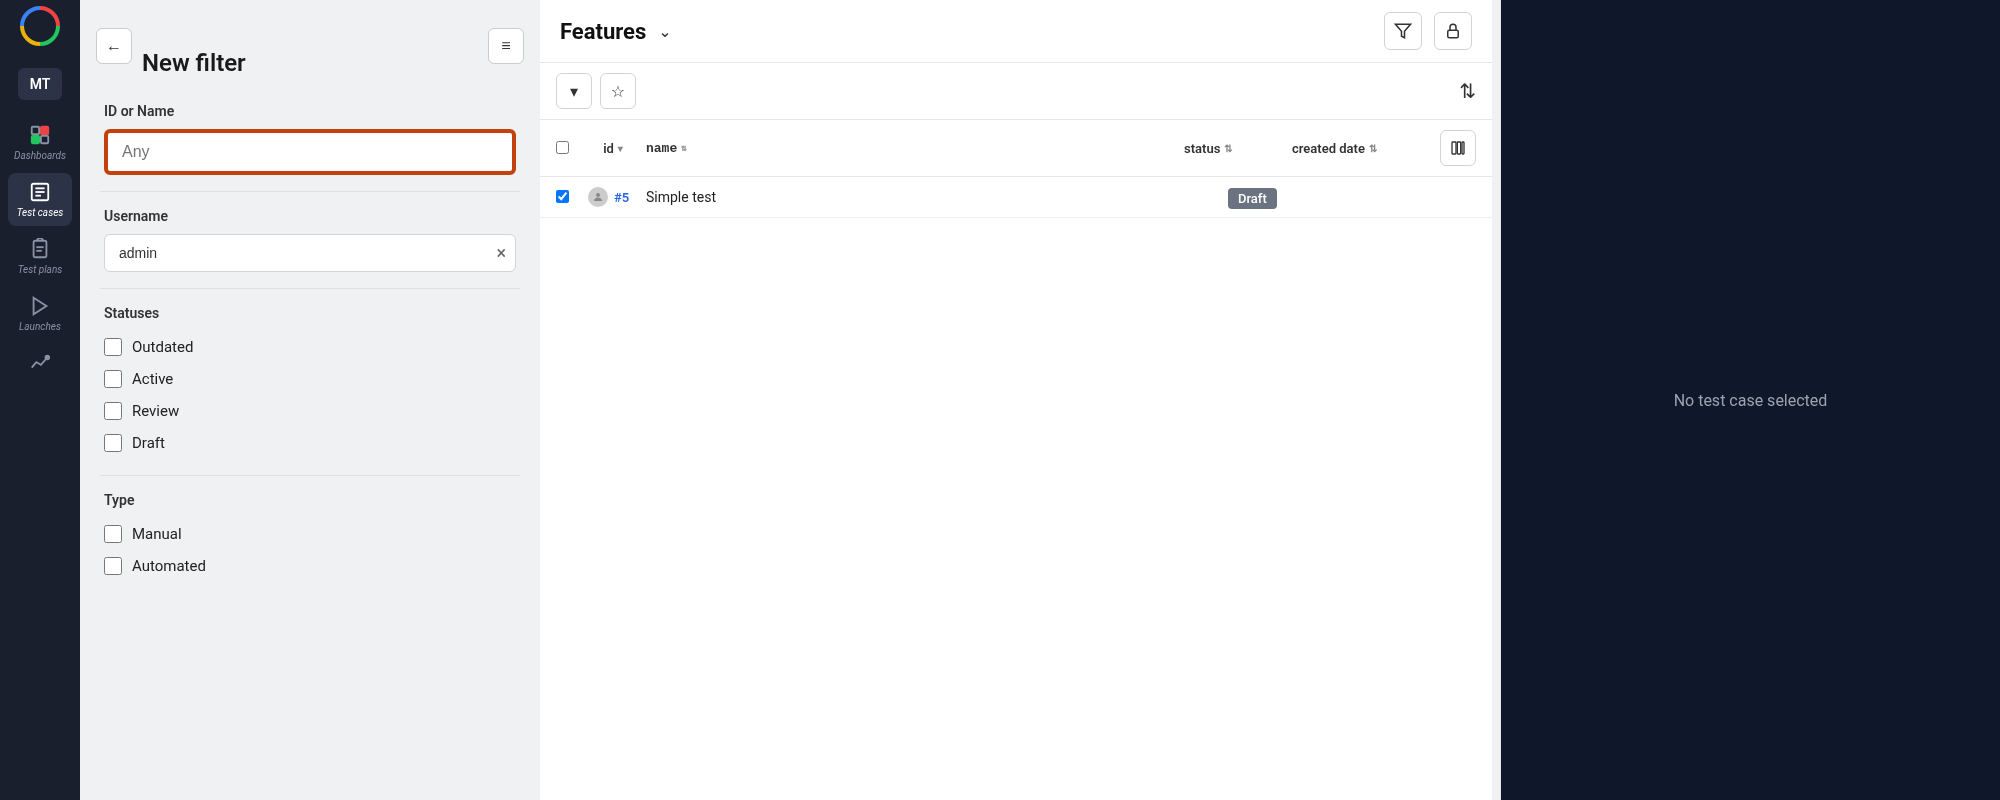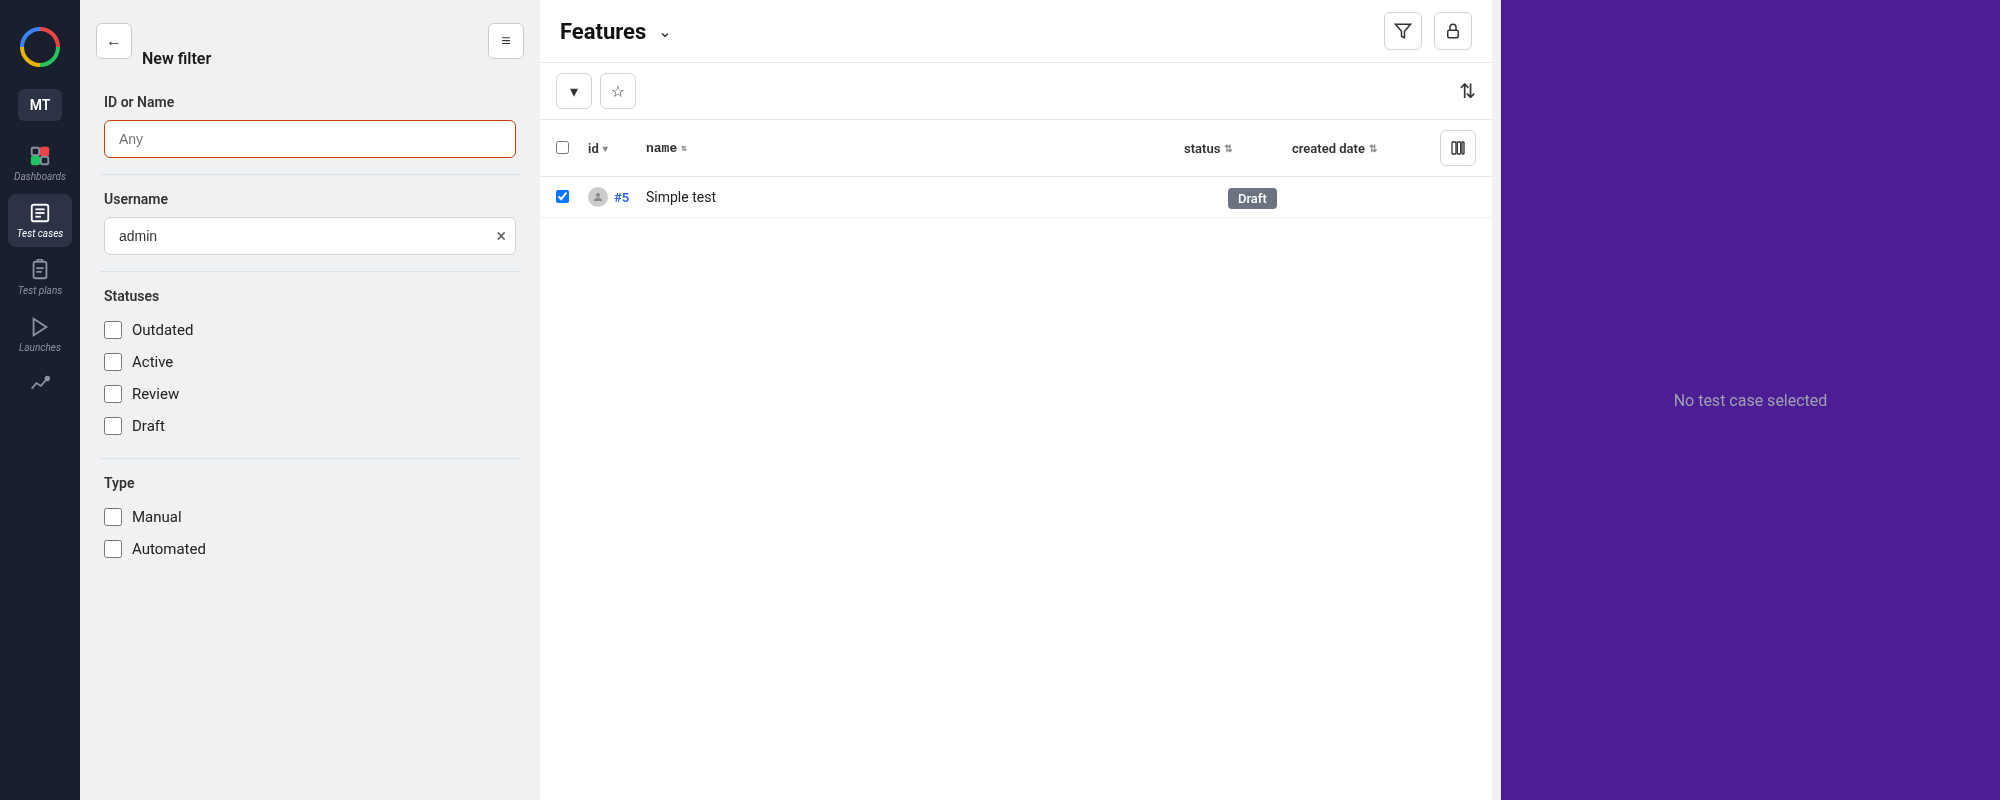--- a/index.html
+++ b/index.html
@@ -5,21 +5,21 @@
     * { box-sizing: border-box; margin: 0; padding: 0; }
     body { font-family: -apple-system, BlinkMacSystemFont, 'Segoe UI', Roboto, sans-serif; display: flex; height: 800px; overflow: hidden; background: #fff; }
 
     
     .nav-sidebar {
       width: 80px;
       background: #1a1f2e;
       display: flex;
       flex-direction: column;
       align-items: center;
-      padding: 25px 0;
+      padding: 4px 0;
       gap: 4px;
       flex-shrink: 0;
     }
     .nav-logo {
       width: 44px;
       height: 44px;
       margin-bottom: 12px;
     }
     .nav-user-badge {
       color: #fff;
@@ -72,21 +72,21 @@
       border-radius: 6px;
       background: #fff;
       display: flex;
       align-items: center;
       justify-content: center;
       cursor: pointer;
       font-size: 16px;
       color: #333;
     }
     .filter-title {
-      font-size: 16px;
+      font-size: 24px;
       font-weight: 600;
       color: #1a1a1a;
       flex: 1;
       margin-top: 35px;
     }
     .filter-menu-btn {
       width: 36px;
       height: 36px;
       border: 1px solid #ccc;
       border-radius: 6px;
@@ -103,24 +103,24 @@
     }
     .filter-section-label {
       font-size: 14px;
       font-weight: 600;
       color: #333;
       margin-bottom: 10px;
     }
     .filter-input {
       width: 100%;
       padding: 10px 14px;
-      border: 1px solid #c2410c;
-      border-radius: 6px;
-      background: #fff;
-      font-size: 14px;
+      border: 4px solid #c2410c;
+      border-radius: 6px;
+      background: #fff;
+      font-size: 16px;
       color: #999;
       outline: none;
     }
     .filter-input-with-clear {
       position: relative;
       width: 100%;
     }
     .filter-input-with-clear input {
       width: 100%;
       padding: 10px 36px 10px 14px;
@@ -243,20 +243,21 @@
       padding: 10px 16px;
       border-bottom: 1px solid #e5e7eb;
       background: #fff;
       gap: 8px;
     }
     .th-checkbox { width: 24px; }
     .th-id {
       display: flex; align-items: center; gap: 4px;
       font-size: 13px; font-weight: 600; color: #333; min-width: 50px;
       cursor: pointer;
+      justify-content: center;
     }
     .th-name {
       display: flex; align-items: center; gap: 4px;
       font-size: 13px; font-weight: 600; color: #333; flex: 1;
       cursor: pointer;
       font-family: Liberation Mono, monospace;
     }
     .th-status {
       display: flex; align-items: center; gap: 4px;
       font-size: 13px; font-weight: 600; color: #333; min-width: 100px;
@@ -298,21 +299,21 @@
       padding: 3px 10px;
       border-radius: 4px;
       font-size: 13px;
       font-weight: 500;
     }
     .row-created { min-width: 140px; }
 
     
     .right-panel {
       width: 500px;
-      background: #4c1d95;
+      background: #0f172a;
       border-left: 1px solid #e5e7eb;
       display: flex;
       align-items: center;
       justify-content: center;
     }
     .no-selection-text {
       color: #9ca3af;
       font-size: 16px;
     }
 

